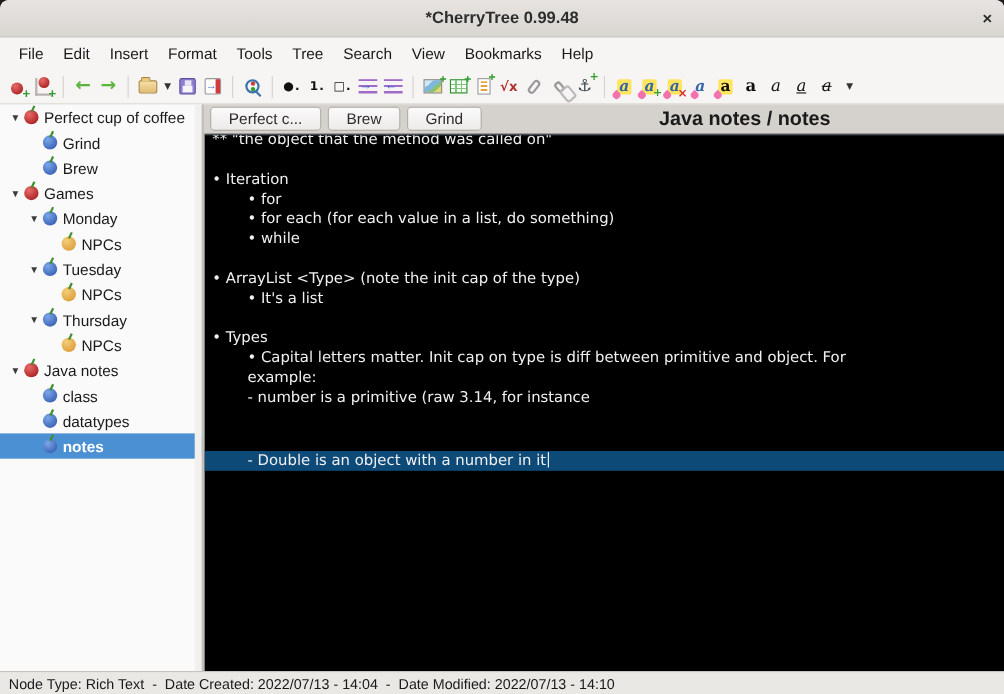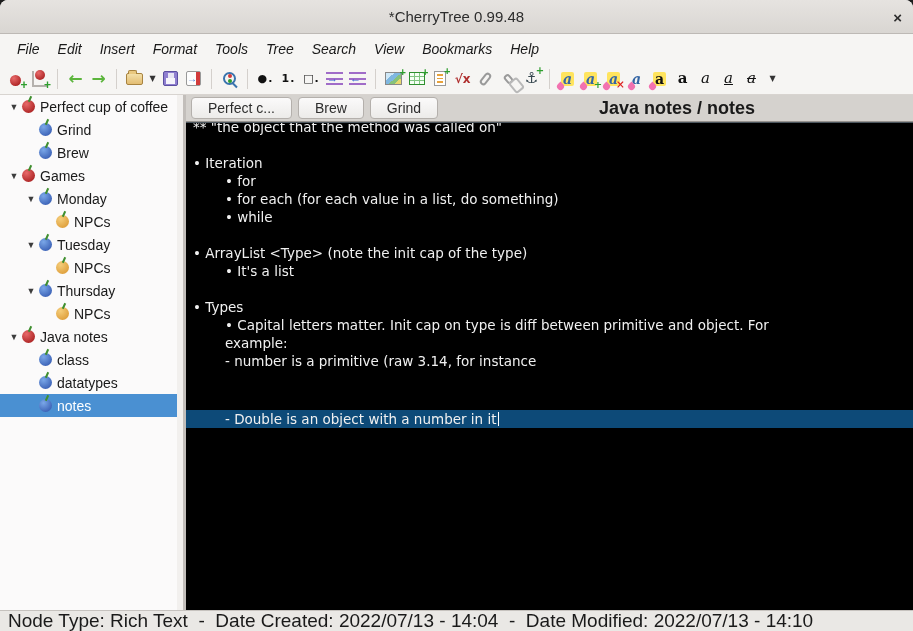--- a/index.html
+++ b/index.html
@@ -2,25 +2,25 @@
 <html><head>
 <meta charset="utf-8">
 <style>
   html,body{margin:0;padding:0;background:#1c1c1c;}
   *{box-sizing:border-box;}
   .window{width:913px;height:631px;position:relative;font-family:"Liberation Sans",sans-serif;
     background:#f6f5f3;border-radius:8px 8px 0 0;overflow:hidden;display:flex;flex-direction:column;}
   
   .titlebar{height:34px;flex:0 0 34px;background:linear-gradient(#e6e3e0,#d9d6d2);
     border-bottom:1px solid #bdb9b5;display:flex;align-items:center;justify-content:center;position:relative;}
-  .title{font-weight:normal;font-size:15px;color:#2d2d2d;}
+  .title{font-weight:bold;font-size:15px;color:#2d2d2d;}
   .close-btn{position:absolute;right:11px;top:50%;transform:translateY(-50%);
     font-size:15px;font-weight:bold;color:#2d2d2d;cursor:default;line-height:1;}
   
-  .menubar{height:29px;flex:0 0 29px;display:flex;align-items:center;padding-left:8px;background:#f6f5f3;font-style:italic;}
+  .menubar{height:29px;flex:0 0 29px;display:flex;align-items:center;padding-left:8px;background:#f6f5f3;}
   .menu-item{padding:4px 9px;font-size:14px;color:#1a1a1a;}
   
   .toolbar{height:32px;flex:0 0 32px;display:flex;align-items:center;padding:0 5px;background:#f6f5f3;
     border-bottom:1px solid #d8d4d0;}
   .tbi{width:23px;height:24px;display:flex;align-items:center;justify-content:center;position:relative;flex:0 0 auto;}
   .tbi.narrow{width:13px;}
   .tb-sep{width:1px;height:20px;background:#d4d0cc;margin:0 6px;flex:0 0 auto;}
   .g{font-family:"DejaVu Sans",sans-serif;line-height:1;}
   .green-arrow{color:#5cb53c;font-size:17px;font-weight:bold;}
   .sm-caret{font-size:8px;color:#333;}
@@ -99,32 +99,32 @@
   .ed-line{height:18px;line-height:18px;padding-left:7px;white-space:pre;}
   .ed-line.ind1{padding-left:39px;}
   .ed-line.hl{background:#0d4a78;margin-top:40px;}
   .ed-line:first-child{margin-top:-5px;}
   .tcaret{display:inline-block;width:1.5px;height:14px;background:#fff;vertical-align:-2px;margin-left:1px;}
   
   .tree-row{height:23px;display:flex;align-items:center;font-size:14px;color:#1a1a1a;}
   .tree-row.lvl1{padding-left:6px;}
   .tree-row.lvl2{padding-left:23px;}
   .tree-row.lvl3{padding-left:40px;}
-  .tree-row.selected{background:#4a90d2;color:#fff;}
+  .tree-row.selected{background:#4a90d2;color:#fff;font-weight:bold;}
   .exp{width:16px;flex:0 0 16px;font-size:9px;color:#3c3c3c;text-align:center;}
   .tree-row.selected .exp{color:#fff;}
   .cherry{width:13px;height:13px;flex:0 0 13px;border-radius:50%;position:relative;margin-right:5px;}
   .cherry::before{content:"";position:absolute;width:2px;height:6px;background:#3f8f2f;top:-4px;left:7px;transform:rotate(25deg);}
   .cherry.red{background:radial-gradient(circle at 35% 30%,#e86a6a,#9c1010);}
   .cherry.blue{background:radial-gradient(circle at 35% 30%,#7aa7e8,#2a4ea8);}
   .cherry.orange{background:radial-gradient(circle at 35% 30%,#f5cd7a,#d8922a);}
   .tree-label{white-space:nowrap;}
   
   .statusbar{height:21px;flex:0 0 21px;background:#eae8e5;border-top:1px solid #c6c2be;
-    display:flex;align-items:center;padding-left:8px;font-size:19px;color:#1a1a1a;white-space:pre;}
+    display:flex;align-items:center;padding-left:8px;font-size:13px;color:#1a1a1a;white-space:pre;}
 </style>
 </head>
 <body>
 
 <div class="window">
 
   <div class="titlebar">
     <span class="title">*CherryTree 0.99.48</span>
     <span class="close-btn">×</span>
   </div>

